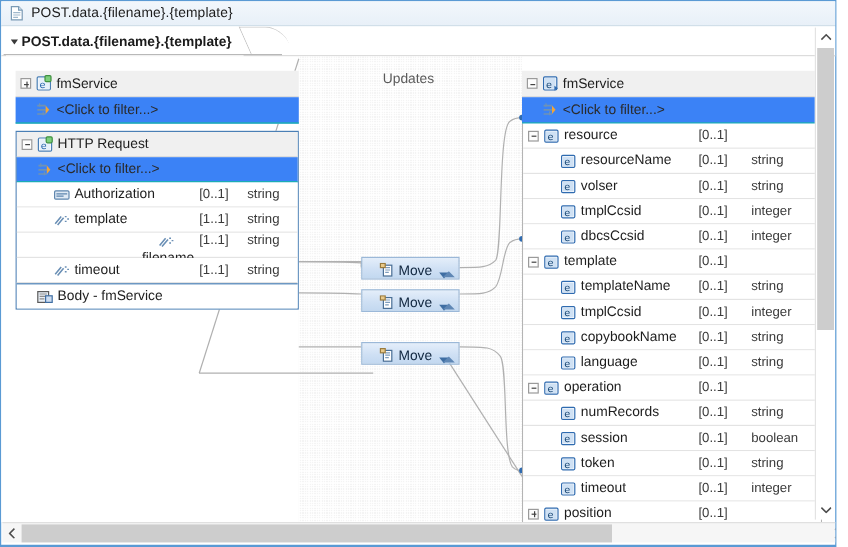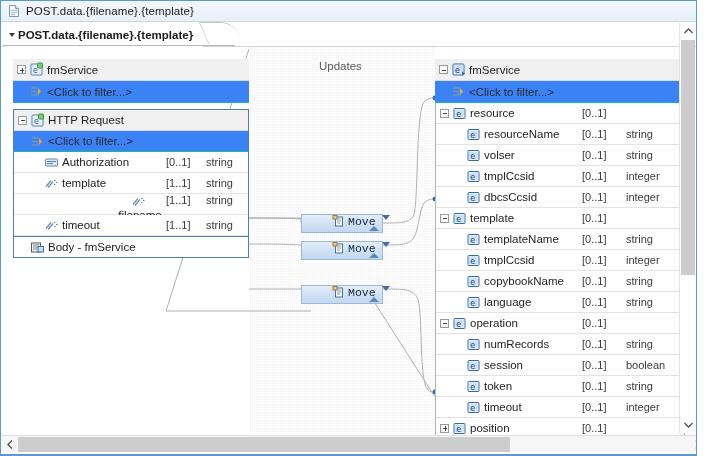--- a/index.html
+++ b/index.html
@@ -139,23 +139,23 @@
   }
   .exp-spacer { width: 12px; flex: 0 0 auto; }
 
   .ico { width: 15px; height: 15px; flex: 0 0 auto; margin-right: 3px; position: relative; }
 
   
   .movebox {
     position: absolute; height: 19px;
     background: linear-gradient(to bottom, #e4eefa 0%, #cfe0f4 55%, #c2d8f0 100%);
     border: 1px solid #9bb8d8;
-    display: flex; align-items: flex-start;
-    padding-left: 30px;
-    font-size: 11.5px; color: #10263f; font-family: Liberation Mono, monospace;
+    display: flex; align-items: flex-end;
+    padding-left: 14px;
+    font-size: 11.5px; color: #10263f;
   }
   .movebox .mlabel { margin-left: 3px; }
   .movebox .mcaret {
     width: 0; height: 0; margin-left: 6px;
     border-left: 4px solid transparent;
     border-right: 4px solid transparent;
     border-top: 5px solid #3f6ea3;
   }
   .movebox .mgrip {
     position: absolute; right: 3px; bottom: 1px;

